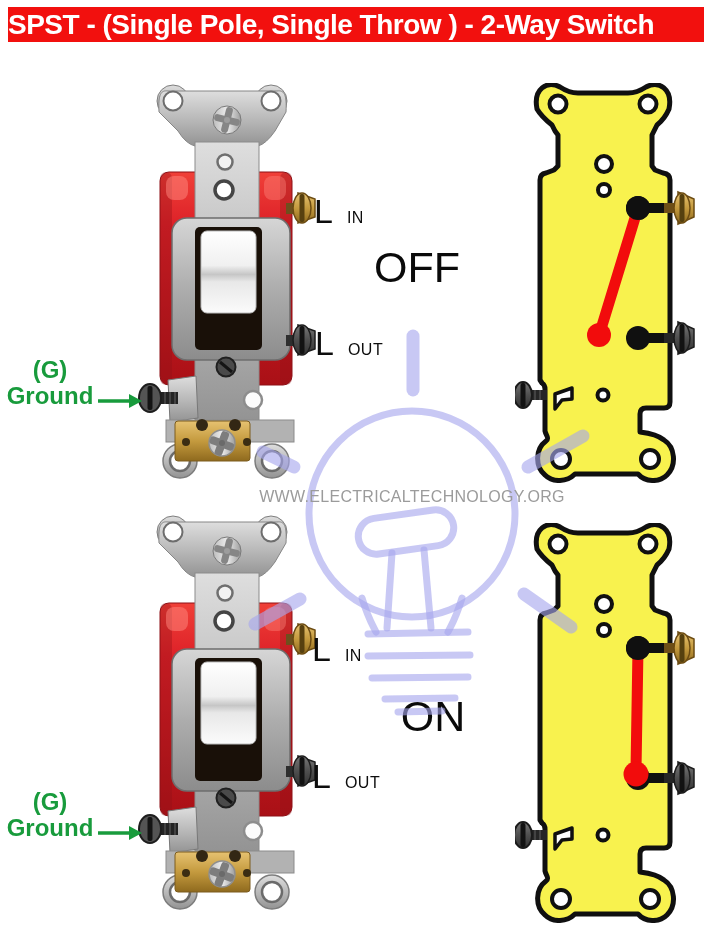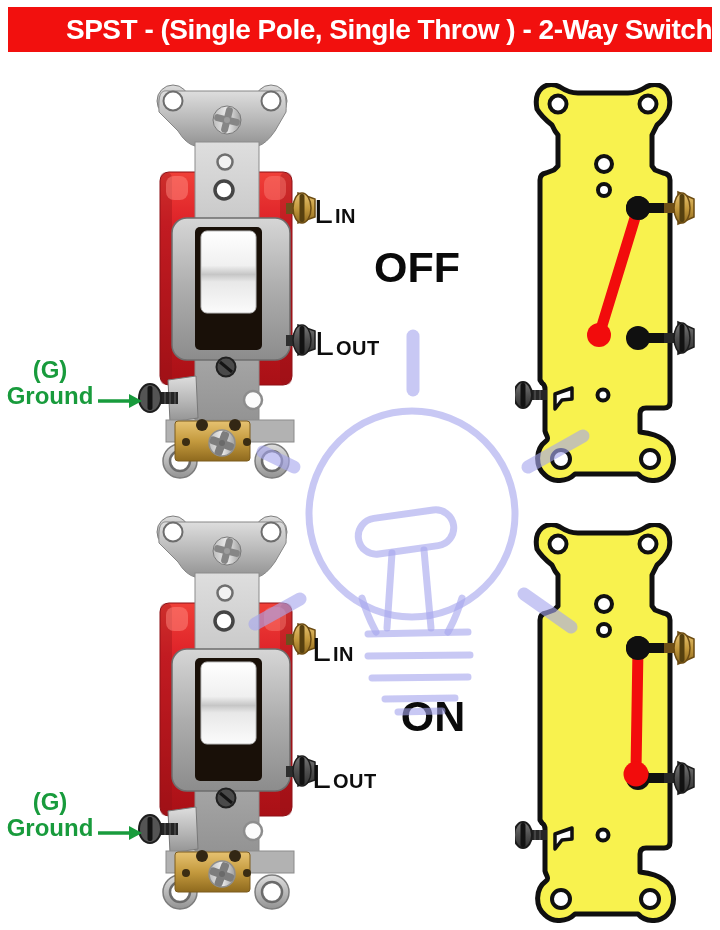--- a/index.html
+++ b/index.html
@@ -1,31 +1,31 @@
 <!DOCTYPE html>
 <html style="--header_bg: #f2100e; --header_text: #ffffff; --ground_green: #189b3c; --schematic_yellow: #f8f24e; --schematic_outline: #101010; --lever_red: #f20c0c; --watermark_lavender: #a6a6ee; --watermark_text_gray: #9b9b9b; --state_text: #0a0a0a;"><head>
 <meta charset="utf-8">
 <style>
   html,body{margin:0;padding:0;background:#ffffff;}
   .page{position:relative;width:720px;height:930px;background:#ffffff;overflow:hidden;
         font-family:"Liberation Sans",sans-serif;}
-  .header{position:absolute;left:8px;right:8px;top:7px;height:45px;
-          background:var(--header_bg,#f2100e);display:flex;align-items:center;justify-content:flex-end;}
+  .header{position:absolute;left:8px;right:16px;top:7px;height:35px;
+          background:var(--header_bg,#f2100e);display:flex;align-items:center;justify-content:flex-start;}
   .header span{color:var(--header_text,#fff);font-weight:700;font-size:28px;letter-spacing:-0.5px;white-space:nowrap;}
   .art{position:absolute;}
   .term-label{position:absolute;color:#0d0d0d;white-space:nowrap;}
   .tmain{font-size:34px;font-weight:400;}
-  .tsub{font-size:20px;font-weight:700;letter-spacing:0.5px;margin-left:2px;}
+  .tsub{font-size:16px;font-weight:400;letter-spacing:0.5px;margin-left:14px;}
   .gblock{position:absolute;width:96px;text-align:center;color:var(--ground_green,#189b3c);
           font-size:24px;font-weight:700;line-height:26px;}
   .garrow{position:absolute;}
   .garrow line{stroke:var(--ground_green,#189b3c);}
   .garrow path{fill:var(--ground_green,#189b3c);}
   .state{position:absolute;width:120px;text-align:center;color:var(--state_text,#0a0a0a);
-         font-size:43px;font-weight:700;letter-spacing:0px;}
+         font-size:43px;font-weight:400;letter-spacing:0px;}
   .schem-body{fill:var(--schematic_yellow,#f8f24e);stroke:var(--schematic_outline,#101010);
               stroke-width:5;stroke-linejoin:round;}
   .schem-hole{fill:#ffffff;stroke:var(--schematic_outline,#101010);stroke-width:4;}
   .schem-notch{fill:#ffffff;stroke:var(--schematic_outline,#101010);stroke-width:3.5;stroke-linejoin:round;}
   .schem-bar{fill:var(--schematic_outline,#101010);}
   .schem-dot{fill:var(--schematic_outline,#101010);}
   .lever{stroke:var(--lever_red,#f20c0c);stroke-width:11;stroke-linecap:round;}
   .lever-dot{fill:var(--lever_red,#f20c0c);}
   .wm-svg{position:absolute;left:0;top:0;pointer-events:none;}
   .wm{fill:none;stroke:var(--watermark_lavender,#a6a6ee);stroke-opacity:0.62;stroke-width:7;stroke-linecap:round;}
@@ -273,14 +273,15 @@
     <line class="wm" x1="368" y1="656" x2="470" y2="655"></line>
     <line class="wm" x1="372" y1="678" x2="468" y2="677"></line>
     <line class="wm" x1="385" y1="699" x2="455" y2="698"></line>
     <line class="wm" x1="398" y1="712" x2="442" y2="711"></line>
     <line class="wm ray" x1="413" y1="336" x2="413" y2="390"></line>
     <line class="wm ray" x1="263" y1="452" x2="294" y2="467"></line>
     <line class="wm ray" x1="255" y1="624" x2="300" y2="599"></line>
     <line class="wm ray" x1="528" y1="467" x2="583" y2="436"></line>
     <line class="wm ray" x1="524" y1="594" x2="571" y2="627"></line>
   </svg>
+  <div class="wm-text">WWW.ELECTRICALTECHNOLOGY.ORG</div>
 
 </div>
 
 </body></html>

